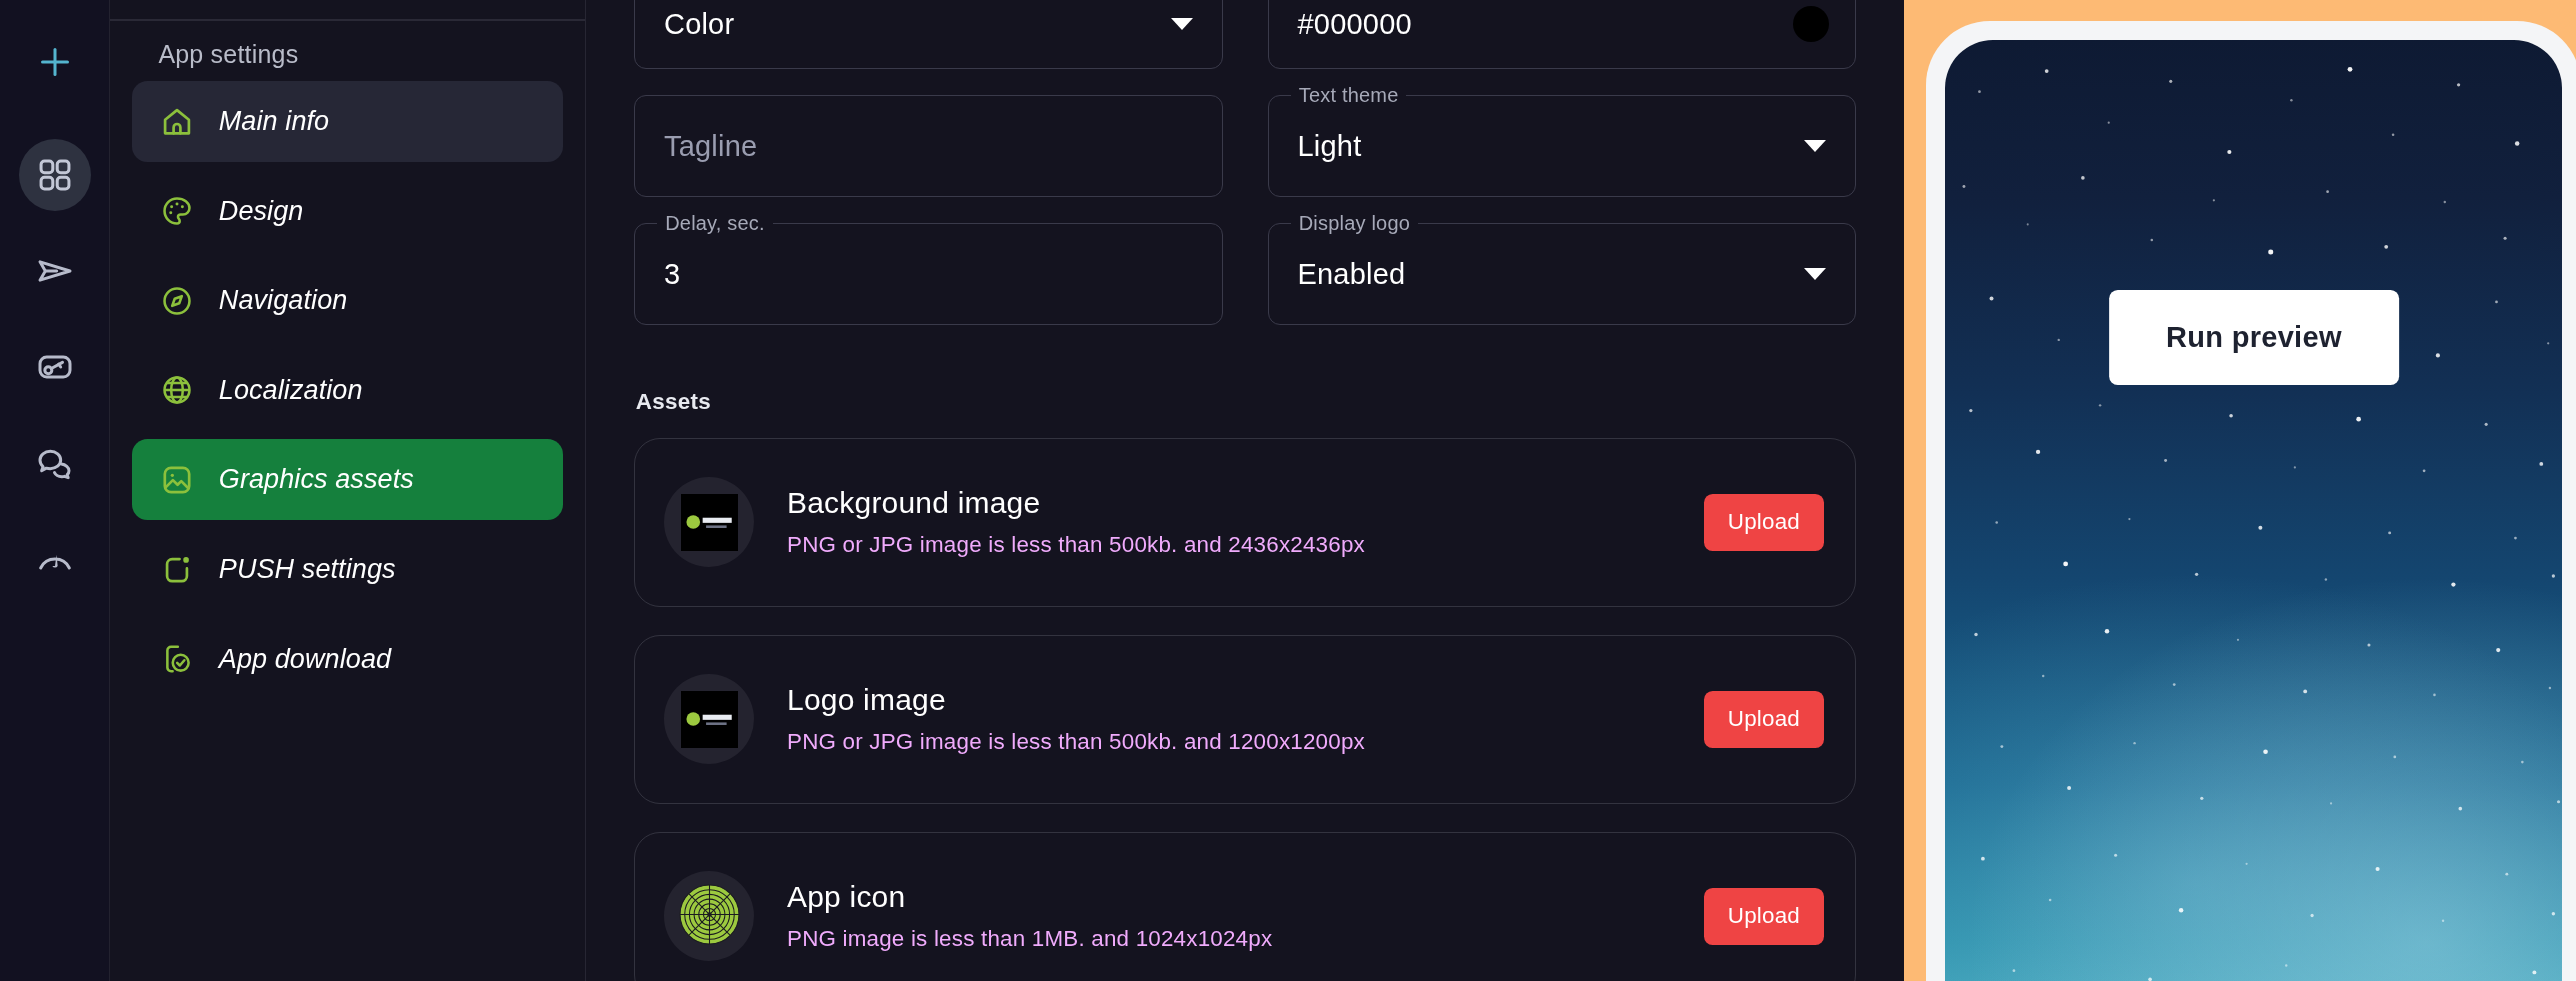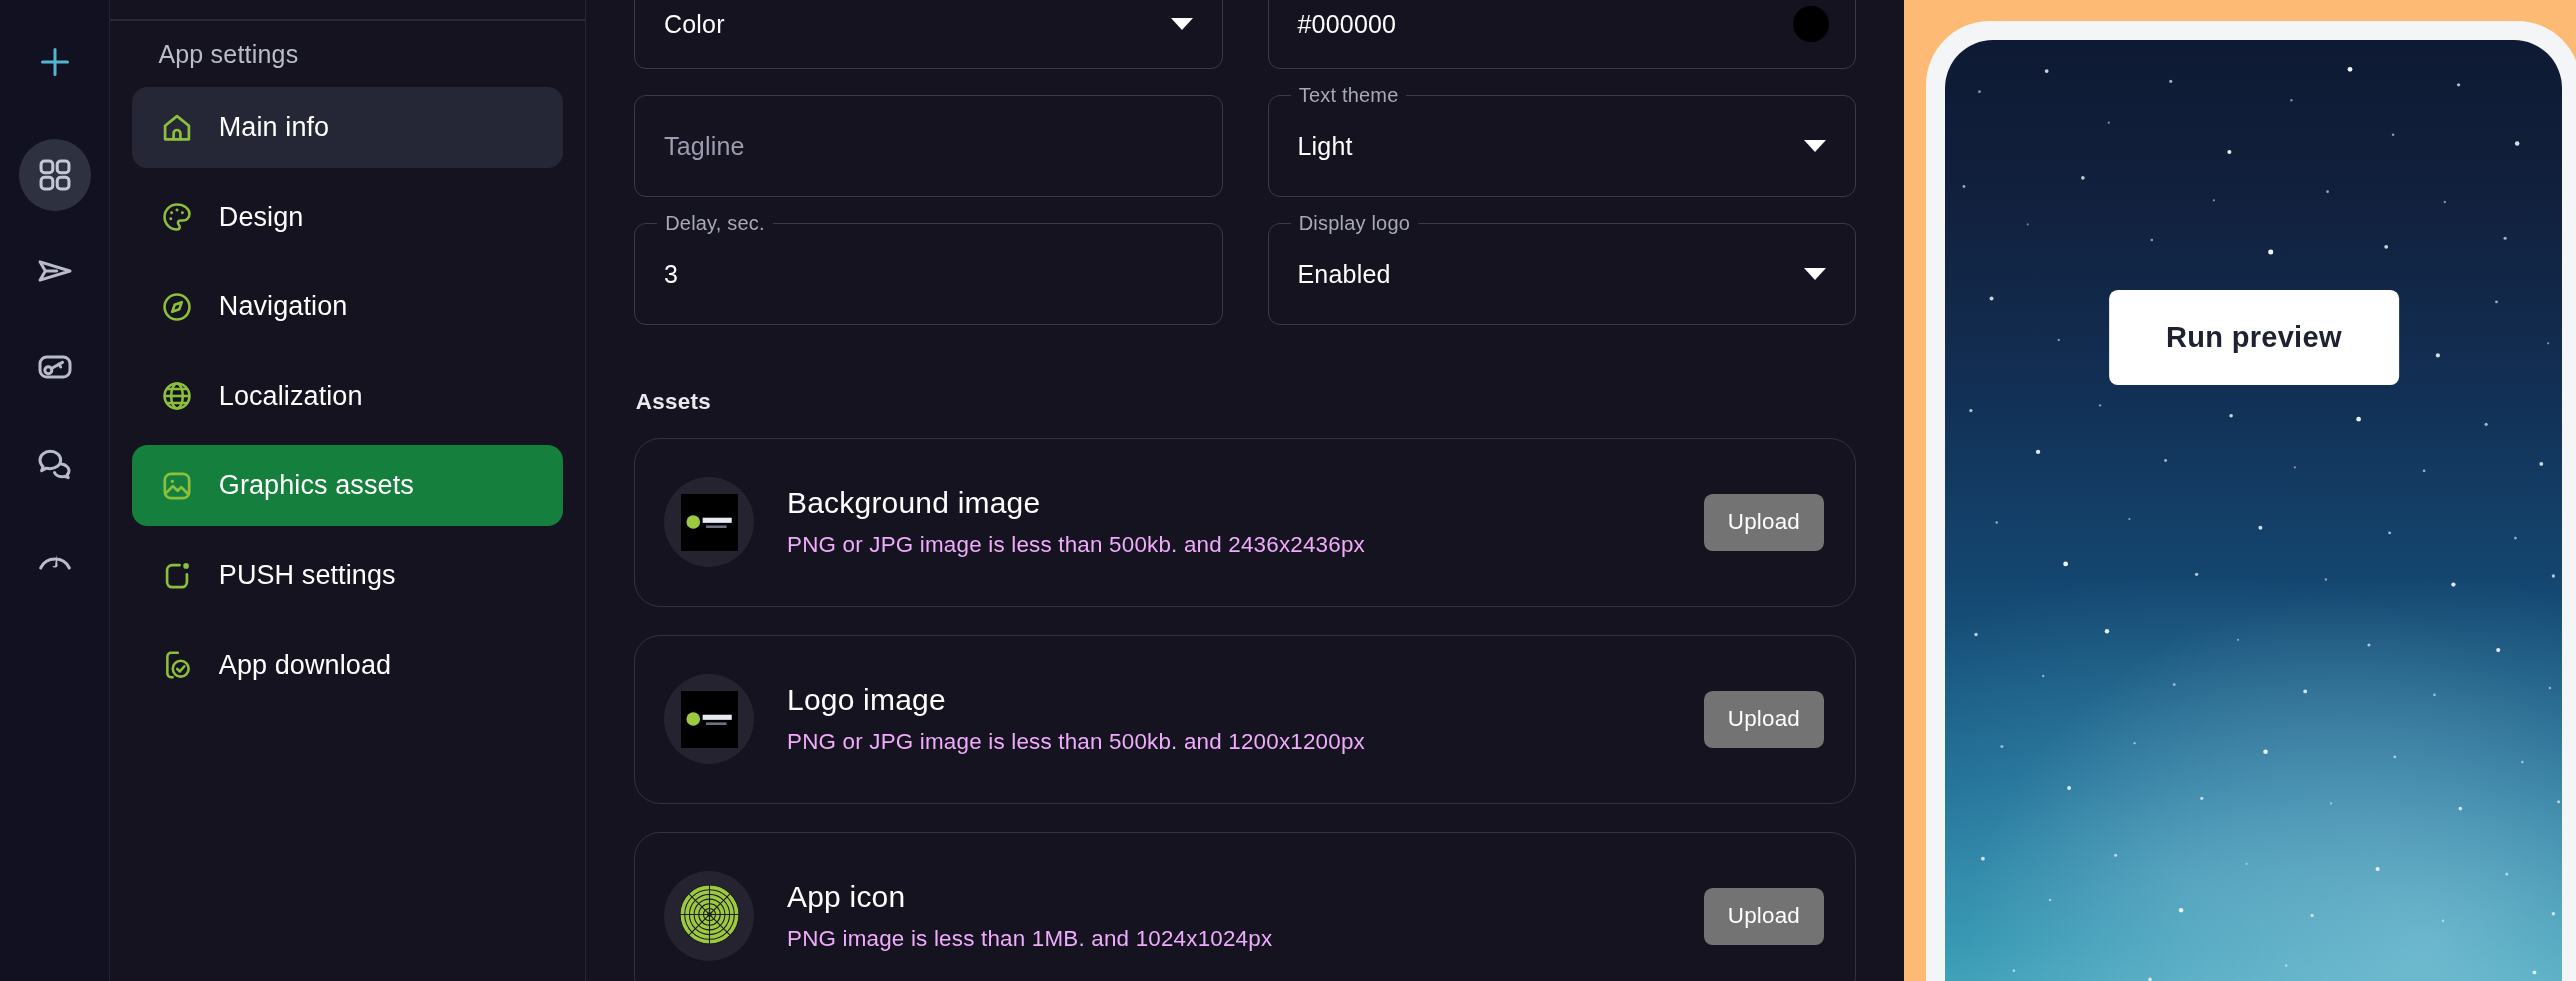--- a/index.html
+++ b/index.html
@@ -65,21 +65,21 @@
     height: 1.7px;
     background: #2a2936;
   }
   .navcol-title {
     font-size: 25px;
     color: #b9bcc9;
     letter-spacing: 0.2px;
     padding: 40px 0 0 26px;
     user-select: none;
   }
-  .navlist { margin-top: 18px; }
+  .navlist { margin-top: 12px; font-style: italic; }
   .navitem {
     display: flex;
     align-items: center;
     gap: 22.4px;
     height: 81px;
     padding: 0 26px;
     border-radius: 15.5px;
     cursor: pointer;
     margin-bottom: 8.6px;
   }
@@ -132,21 +132,21 @@
     left: 22.4px;
     background: #14131f;
     padding: 0 7.8px;
     font-size: 20px;
     color: #a6a9b8;
     letter-spacing: 0.2px;
     line-height: 22.4px;
     white-space: nowrap;
   }
   .field-value {
-    font-size: 25px;
+    font-size: 29px;
     color: #ffffff;
     letter-spacing: 0.2px;
   }
   .field-value.placeholder { color: #9a9db0; }
   .caret {
     position: absolute;
     right: 29px;
     top: 50%;
     transform: translateY(-50%);
     width: 0; height: 0;
@@ -206,21 +206,21 @@
     letter-spacing: 0.2px;
     margin-bottom: 12px;
   }
   .asset-desc {
     font-size: 22.4px;
     color: #f0abfc;
     letter-spacing: 0.2px;
   }
   .upload-btn {
     flex: 0 0 auto;
-    background: #737373;
+    background: #ef4444;
     color: #ffffff;
     font-size: 22.4px;
     letter-spacing: 0.2px;
     padding: 15.5px 24px;
     border-radius: 8.6px;
     border: none;
     cursor: pointer;
     font-family: "Liberation Sans", sans-serif;
     margin-left: 48px;
   }

